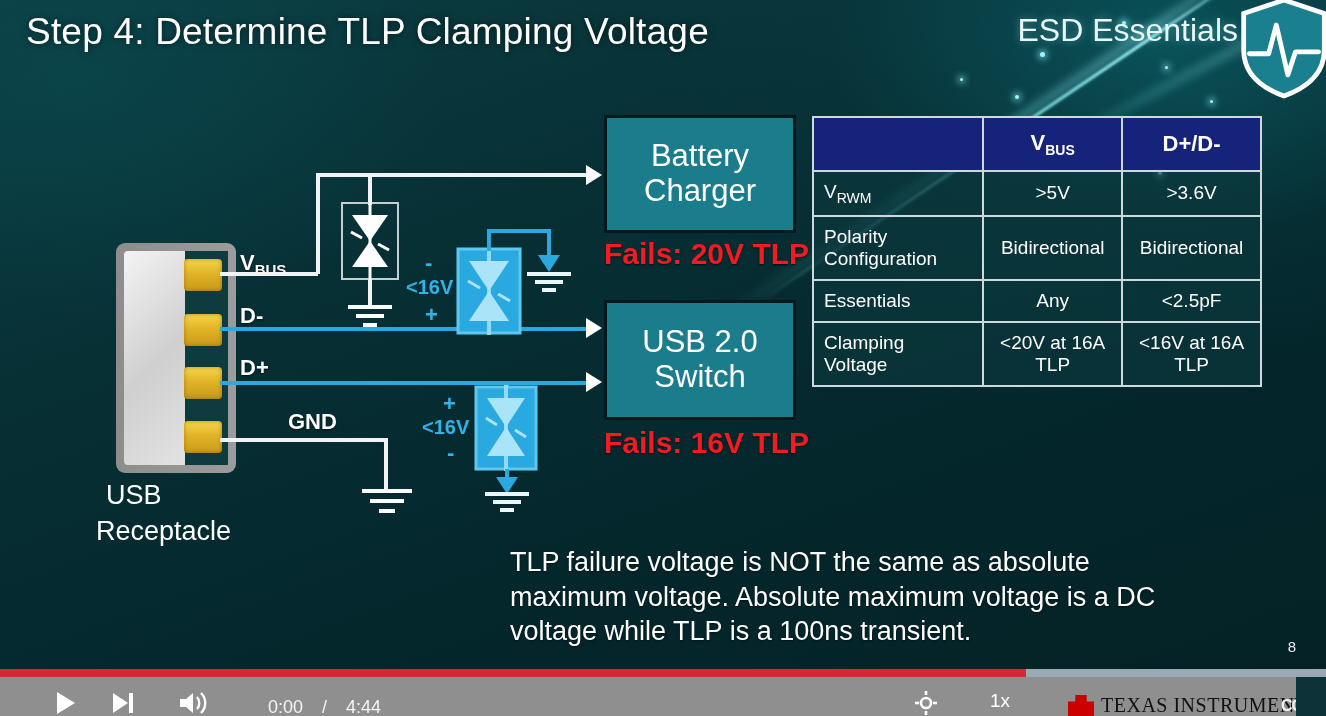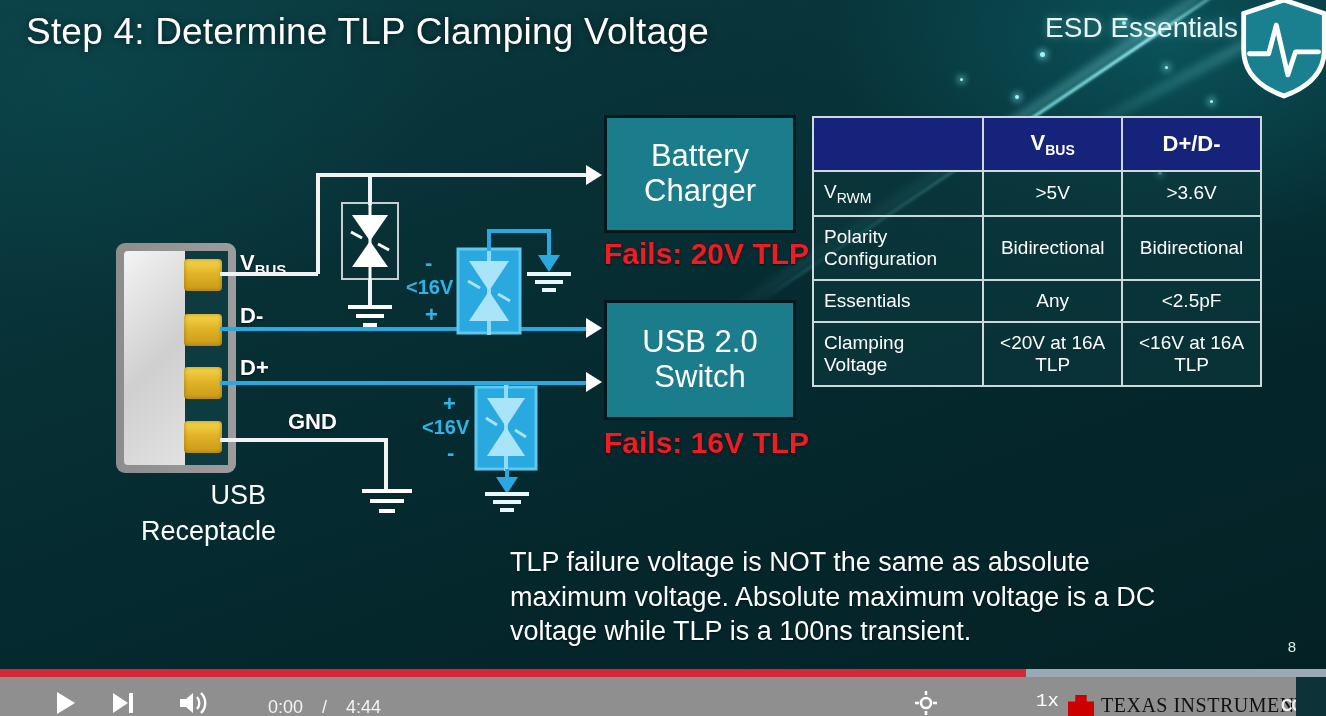--- a/index.html
+++ b/index.html
@@ -43,21 +43,21 @@
   
   #title {
     position: absolute; left: 26px; top: 11px;
     font-size: 37px; font-weight: 400; color: #ffffff;
     letter-spacing: .2px;
     text-shadow: 0 0 6px rgba(0,0,0,.55);
     white-space: nowrap;
   }
   #brand {
     position: absolute; right: 88px; top: 12px;
-    font-size: 28px; color: #e8f6f7; font-weight: 400;
+    font-size: 32px; color: #e8f6f7; font-weight: 400;
     text-shadow: 0 0 9px rgba(140,230,240,.45);
     white-space: nowrap;
   }
   #shield { position: absolute; right: -6px; top: -4px; width: 96px; height: 104px; }
 
   
   #circuit { position: absolute; left: 0; top: 95px; width: 820px; height: 500px; }
 
   
   #usb-body {
@@ -74,21 +74,21 @@
     position: absolute; left: 185px; top: 156px; width: 43px; height: 214px;
     background: #0d3b40;
   }
   .pin {
     position: absolute; left: 184px; width: 38px; height: 32px;
     background: linear-gradient(180deg,#f7d64a 0%, #e0b226 48%, #c99b18 100%);
     border-radius: 4px;
     box-shadow: inset 0 0 4px rgba(120,80,0,.55);
   }
   .usb-caption {
-    position: absolute; text-align: right; color: #fff;
+    position: absolute; text-align: left; color: #fff;
     font-size: 27px; white-space: nowrap;
   }
 
   .sig-label {
     position: absolute; color: #ffffff; font-weight: bold; font-size: 22px;
     white-space: nowrap; text-shadow: 0 1px 2px rgba(0,0,0,.6);
   }
   .sig-label sub { font-size: 15px; }
 
   
@@ -428,21 +428,21 @@
   </div>
 
   <svg class="ctrl-icon" style="left:912px; width:28px; height:26px;" viewBox="0 0 28 26">
     <circle cx="14" cy="13" r="5" fill="none" stroke="#ffffff" stroke-width="2.6"></circle>
     <line x1="14" y1="1" x2="14" y2="5" stroke="#ffffff" stroke-width="2.6"></line>
     <line x1="14" y1="21" x2="14" y2="25" stroke="#ffffff" stroke-width="2.6"></line>
     <line x1="3" y1="13" x2="7" y2="13" stroke="#ffffff" stroke-width="2.6"></line>
     <line x1="21" y1="13" x2="25" y2="13" stroke="#ffffff" stroke-width="2.6"></line>
   </svg>
 
-  <div class="ctrl-icon" style="left:1036px; color:#ffffff; font-size:19px;font-family:Liberation Mono, monospace;">1x</div>
+  <div class="ctrl-icon" style="left:990px; color:#ffffff; font-size:19px;">1x</div>
 
   <div id="ti-logo">
     <div id="ti-mark"></div>
     <div id="ti-name">TEXAS INSTRUMENTS</div>
   </div>
 
   <div id="cc-box">CC</div>
   <div id="right-dark"></div>
 </div>
 

